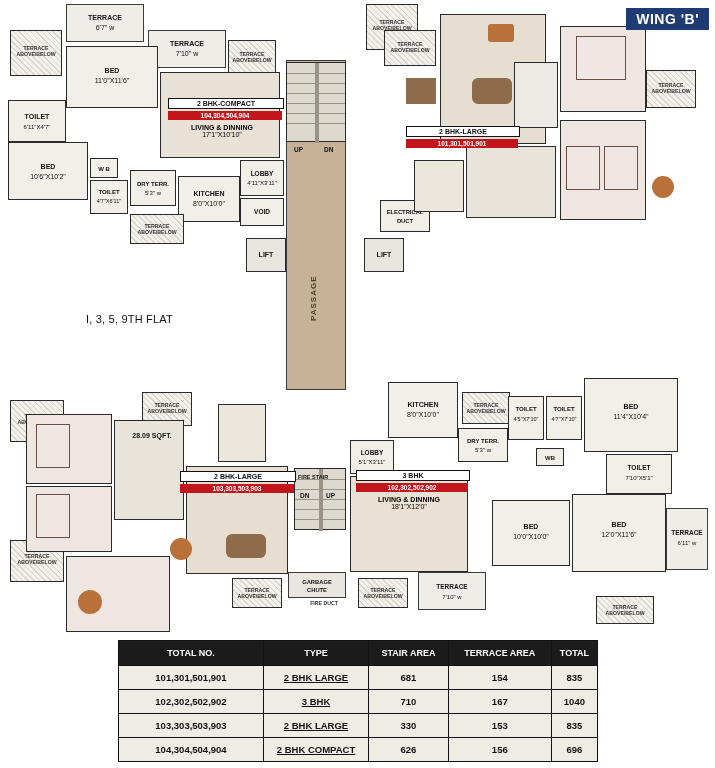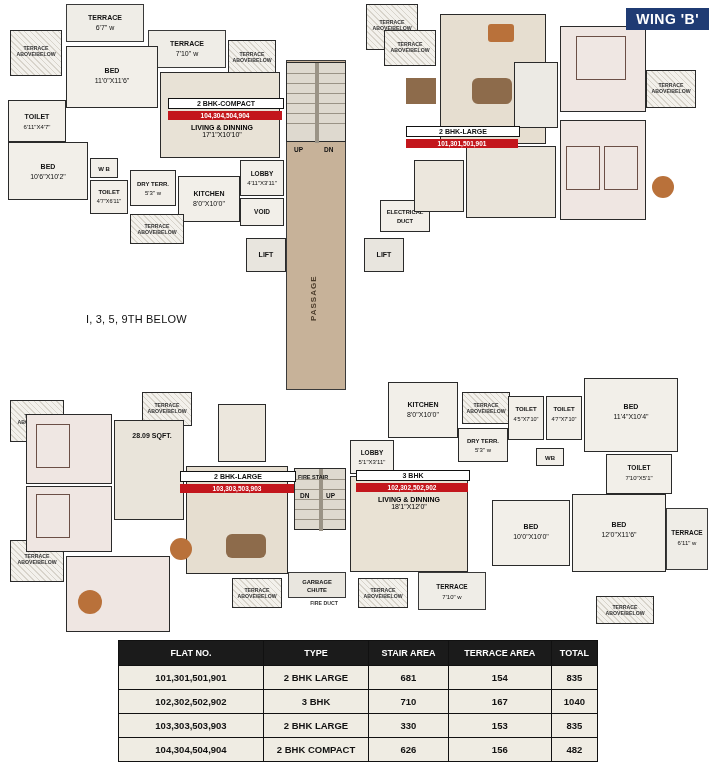--- a/index.html
+++ b/index.html
@@ -26,21 +26,21 @@
   .titleblock{position:absolute;left:86px;top:312px;}
   .titleblock .t1{color:#1f5fa8;font-weight:bold;font-size:15.5px;letter-spacing:0.4px;}
   .titleblock .t2{color:#111;font-size:11px;margin-top:1px;letter-spacing:0.2px;}
 
   
   #tbl{position:absolute;left:118px;top:640px;width:480px;border-collapse:collapse;}
   #tbl th,#tbl td{border:1px solid #111;text-align:center;font-size:9.5px;}
   #tbl thead th{background:#1b1b1b;color:#fff;padding:7px 2px;font-size:9px;line-height:10px;font-weight:bold;}
   #tbl tbody td{background:#efece3;color:#111;padding:6px 2px;font-weight:bold;}
   #tbl tbody tr td:nth-child(1){width:140px;}
-  #tbl tbody tr td:nth-child(2){width:100px;}
+  #tbl tbody tr td:nth-child(2){width:100px;text-decoration:underline;}
   .lift{background:#e8e5de;border:1px solid #2a2a2a;}
   .stair{background:#ded9cf;border:1px solid #2a2a2a;}
   .stairline{position:absolute;left:0;right:0;height:1px;background:#9a9386;}
   .updn{position:absolute;font-size:6.5px;font-weight:bold;color:#111;}
   .greyfill{background:#e9e6df;border:1px solid #3a3a3a;}
   .sofa{background:#b9713a;border-radius:3px;}
   .tablerd{border-radius:50%;background:#8d6b4b;}
 </style>
 </head>
 <body>
@@ -336,29 +336,29 @@
   <div class="abs" style="left:356px;top:496px;width:106px;text-align:center;">
     <div style="font-size:7px;font-weight:bold;">LIVING &amp; DINNING</div>
     <div style="font-size:7px;">18'1"X12'0"</div>
   </div>
 
   <div class="wingb">
     <span>WING 'B'</span>
   </div>
 
   <div class="titleblock">
-    <div class="t2">I, 3, 5, 9TH BELOW</div>
+    <div class="t2">I, 3, 5, 9TH FLAT</div>
   </div>
 
 </div>
 
 <table id="tbl">
   <thead>
     <tr>
-      <th>FLAT NO.</th>
+      <th>TOTAL NO.</th>
       <th>TYPE</th>
       <th>STAIR AREA</th>
       <th>TERRACE AREA</th>
       <th>TOTAL</th>
     </tr>
   </thead>
   <tbody>
     <tr>
       <td>101,301,501,901</td>
       <td>2 BHK LARGE</td>
@@ -378,16 +378,16 @@
       <td>2 BHK LARGE</td>
       <td>330</td>
       <td>153</td>
       <td>835</td>
     </tr>
     <tr>
       <td>104,304,504,904</td>
       <td>2 BHK COMPACT</td>
       <td>626</td>
       <td>156</td>
-      <td>482</td>
+      <td>696</td>
     </tr>
   </tbody>
 </table>
 
 </body></html>

